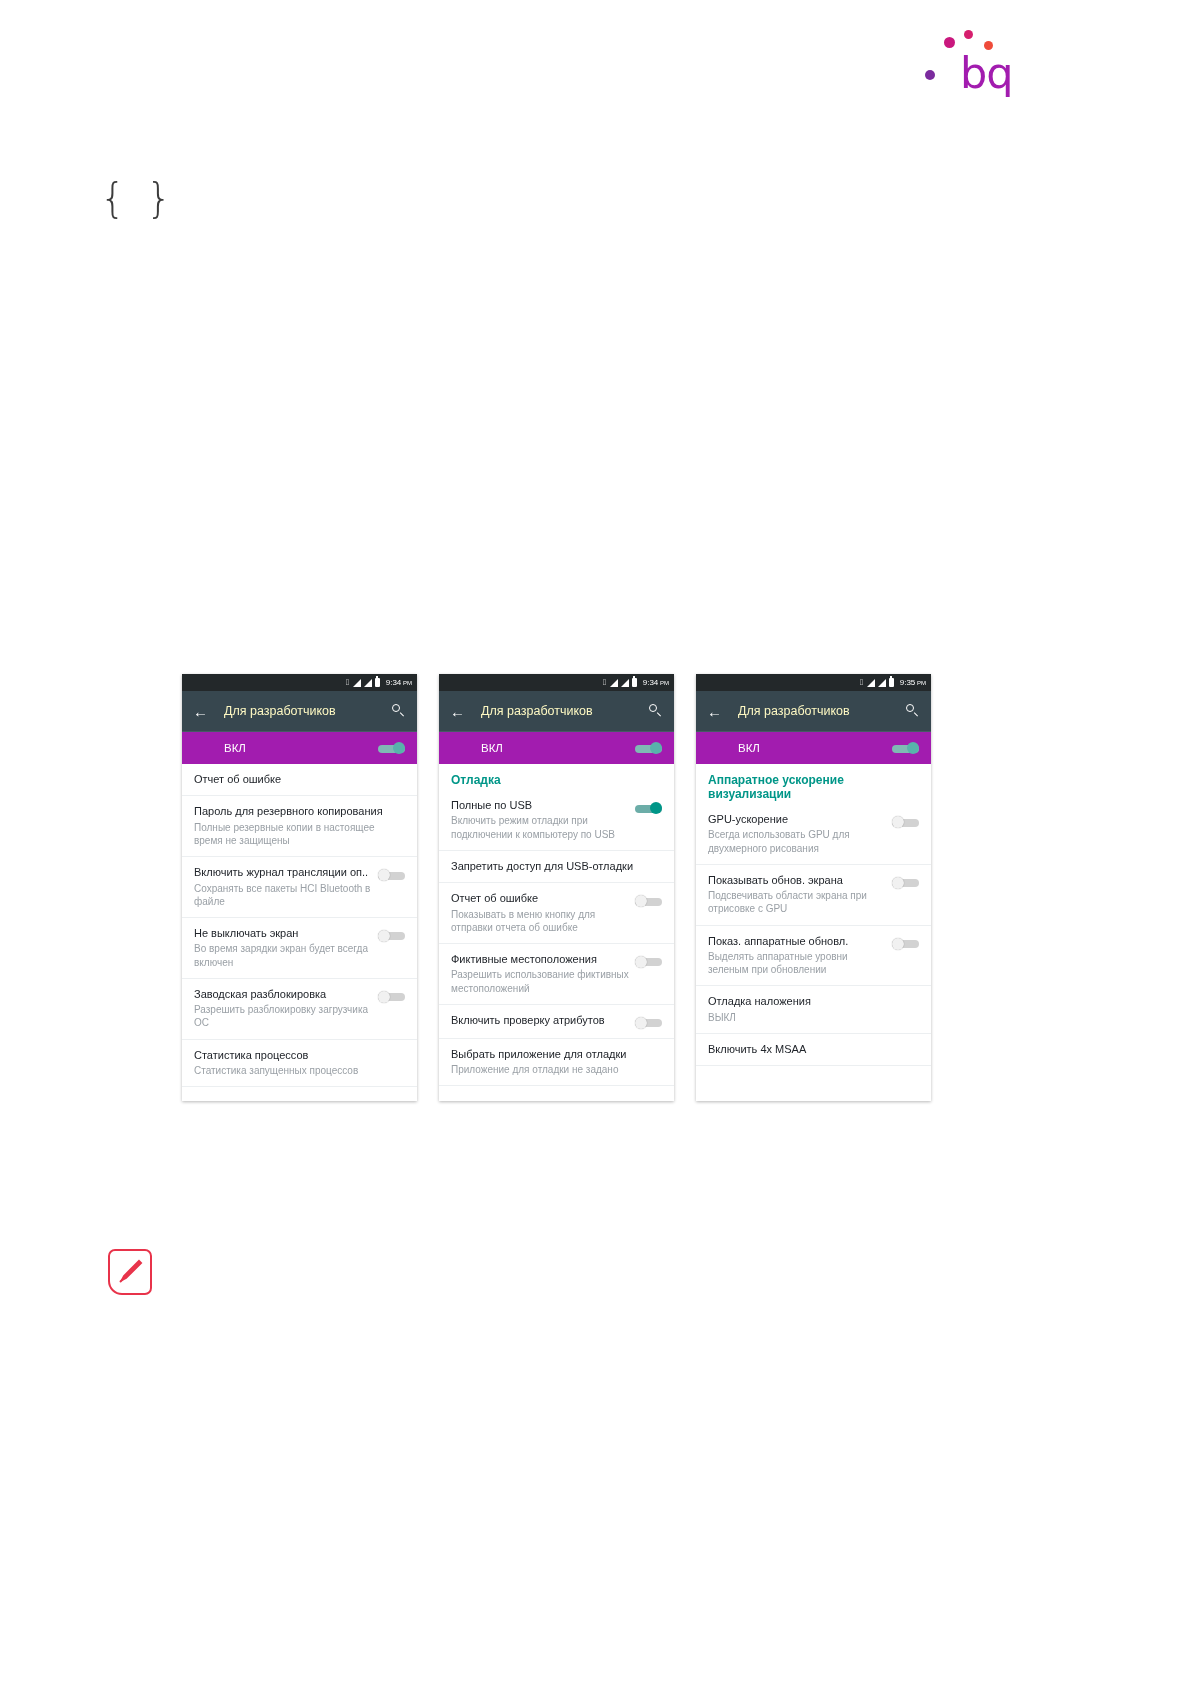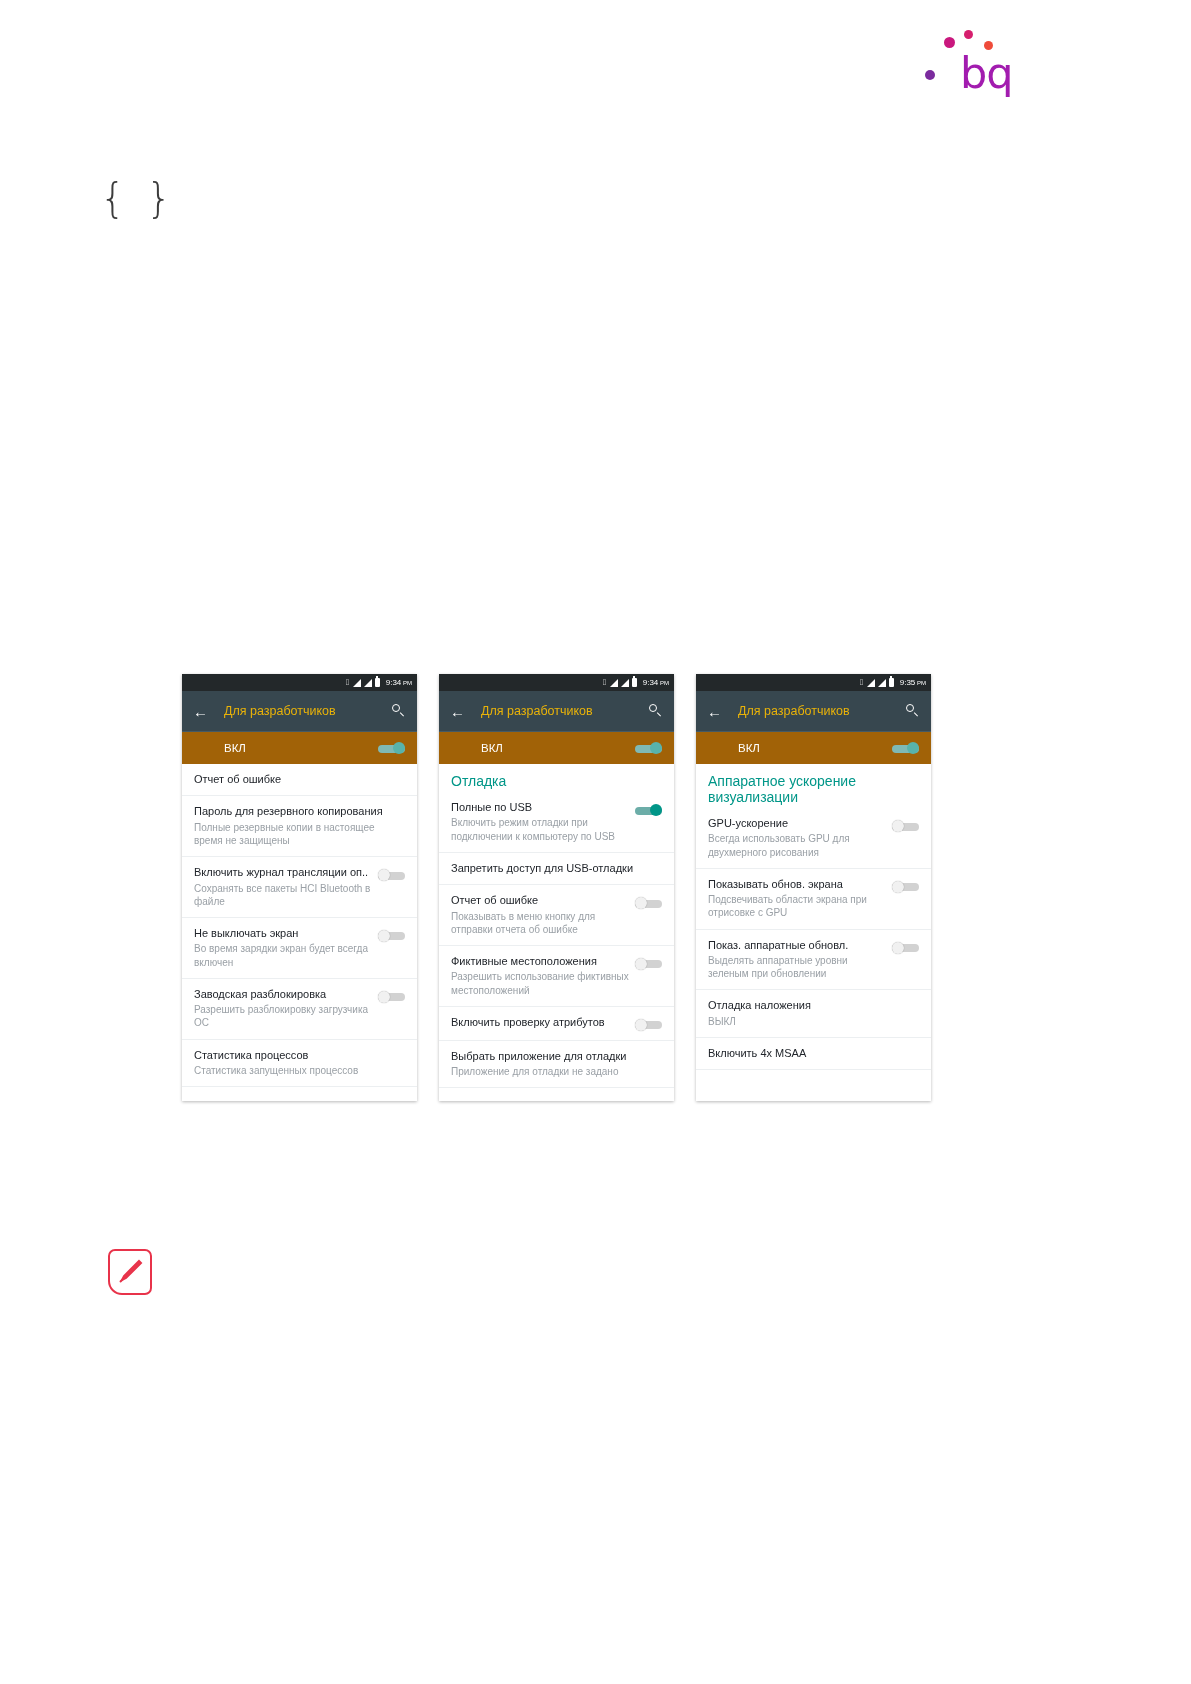--- a/index.html
+++ b/index.html
@@ -137,21 +137,21 @@
     gap: 0;
   }
   .back-arrow {
     width: 18px;
     color: #ffffff;
     font-size: 15px;
     line-height: 1;
     flex: 0 0 auto;
   }
   .appbar-title {
-    color: #eab308;
+    color: #fef9c3;
     font-size: 12.5px;
     font-weight: 400;
     margin-left: 13px;
     flex: 1 1 auto;
     white-space: nowrap;
   }
   .search-icon {
     flex: 0 0 auto;
     width: 14px;
     height: 14px;
@@ -169,21 +169,21 @@
     position: absolute;
     left: 7.5px; top: 8px;
     width: 5px; height: 1.4px;
     background: #ffffff;
     transform: rotate(45deg);
     transform-origin: left center;
   }
 
   .masterbar {
     height: 33px;
-    background: #a16207;
+    background: #a21caf;
     border-top: 1px solid #455a64;
     display: flex;
     align-items: center;
     justify-content: space-between;
     padding: 0 12px 0 42px;
     box-sizing: border-box;
   }
   .masterbar-label {
     color: #ffffff;
     font-size: 11.5px;
@@ -211,22 +211,22 @@
   .switch.on .track { background: #6cada8; }
   .switch.on .knob { right: 0; background: #009688; }
   .switch.on-light .track { background: #7fb9b4; }
   .switch.on-light .knob { right: 0; background: #58b3ab; }
   .switch.off .track { background: #d2d2d2; }
   .switch.off .knob { left: 0; background: #f1f1f1; box-shadow: 0 0 1px rgba(0,0,0,.4); }
 
   .list { background: #ffffff; }
   .section-header {
     color: #009688;
-    font-size: 14px;
-    font-weight: 400;
+    font-size: 12px;
+    font-weight: 700;
     padding: 9px 12px 3px 12px;
   }
   .row {
     display: flex;
     align-items: flex-start;
     padding: 9px 12px 9px 12px;
     border-bottom: 1px solid #eceff1;
     box-sizing: border-box;
     background: #ffffff;
   }

